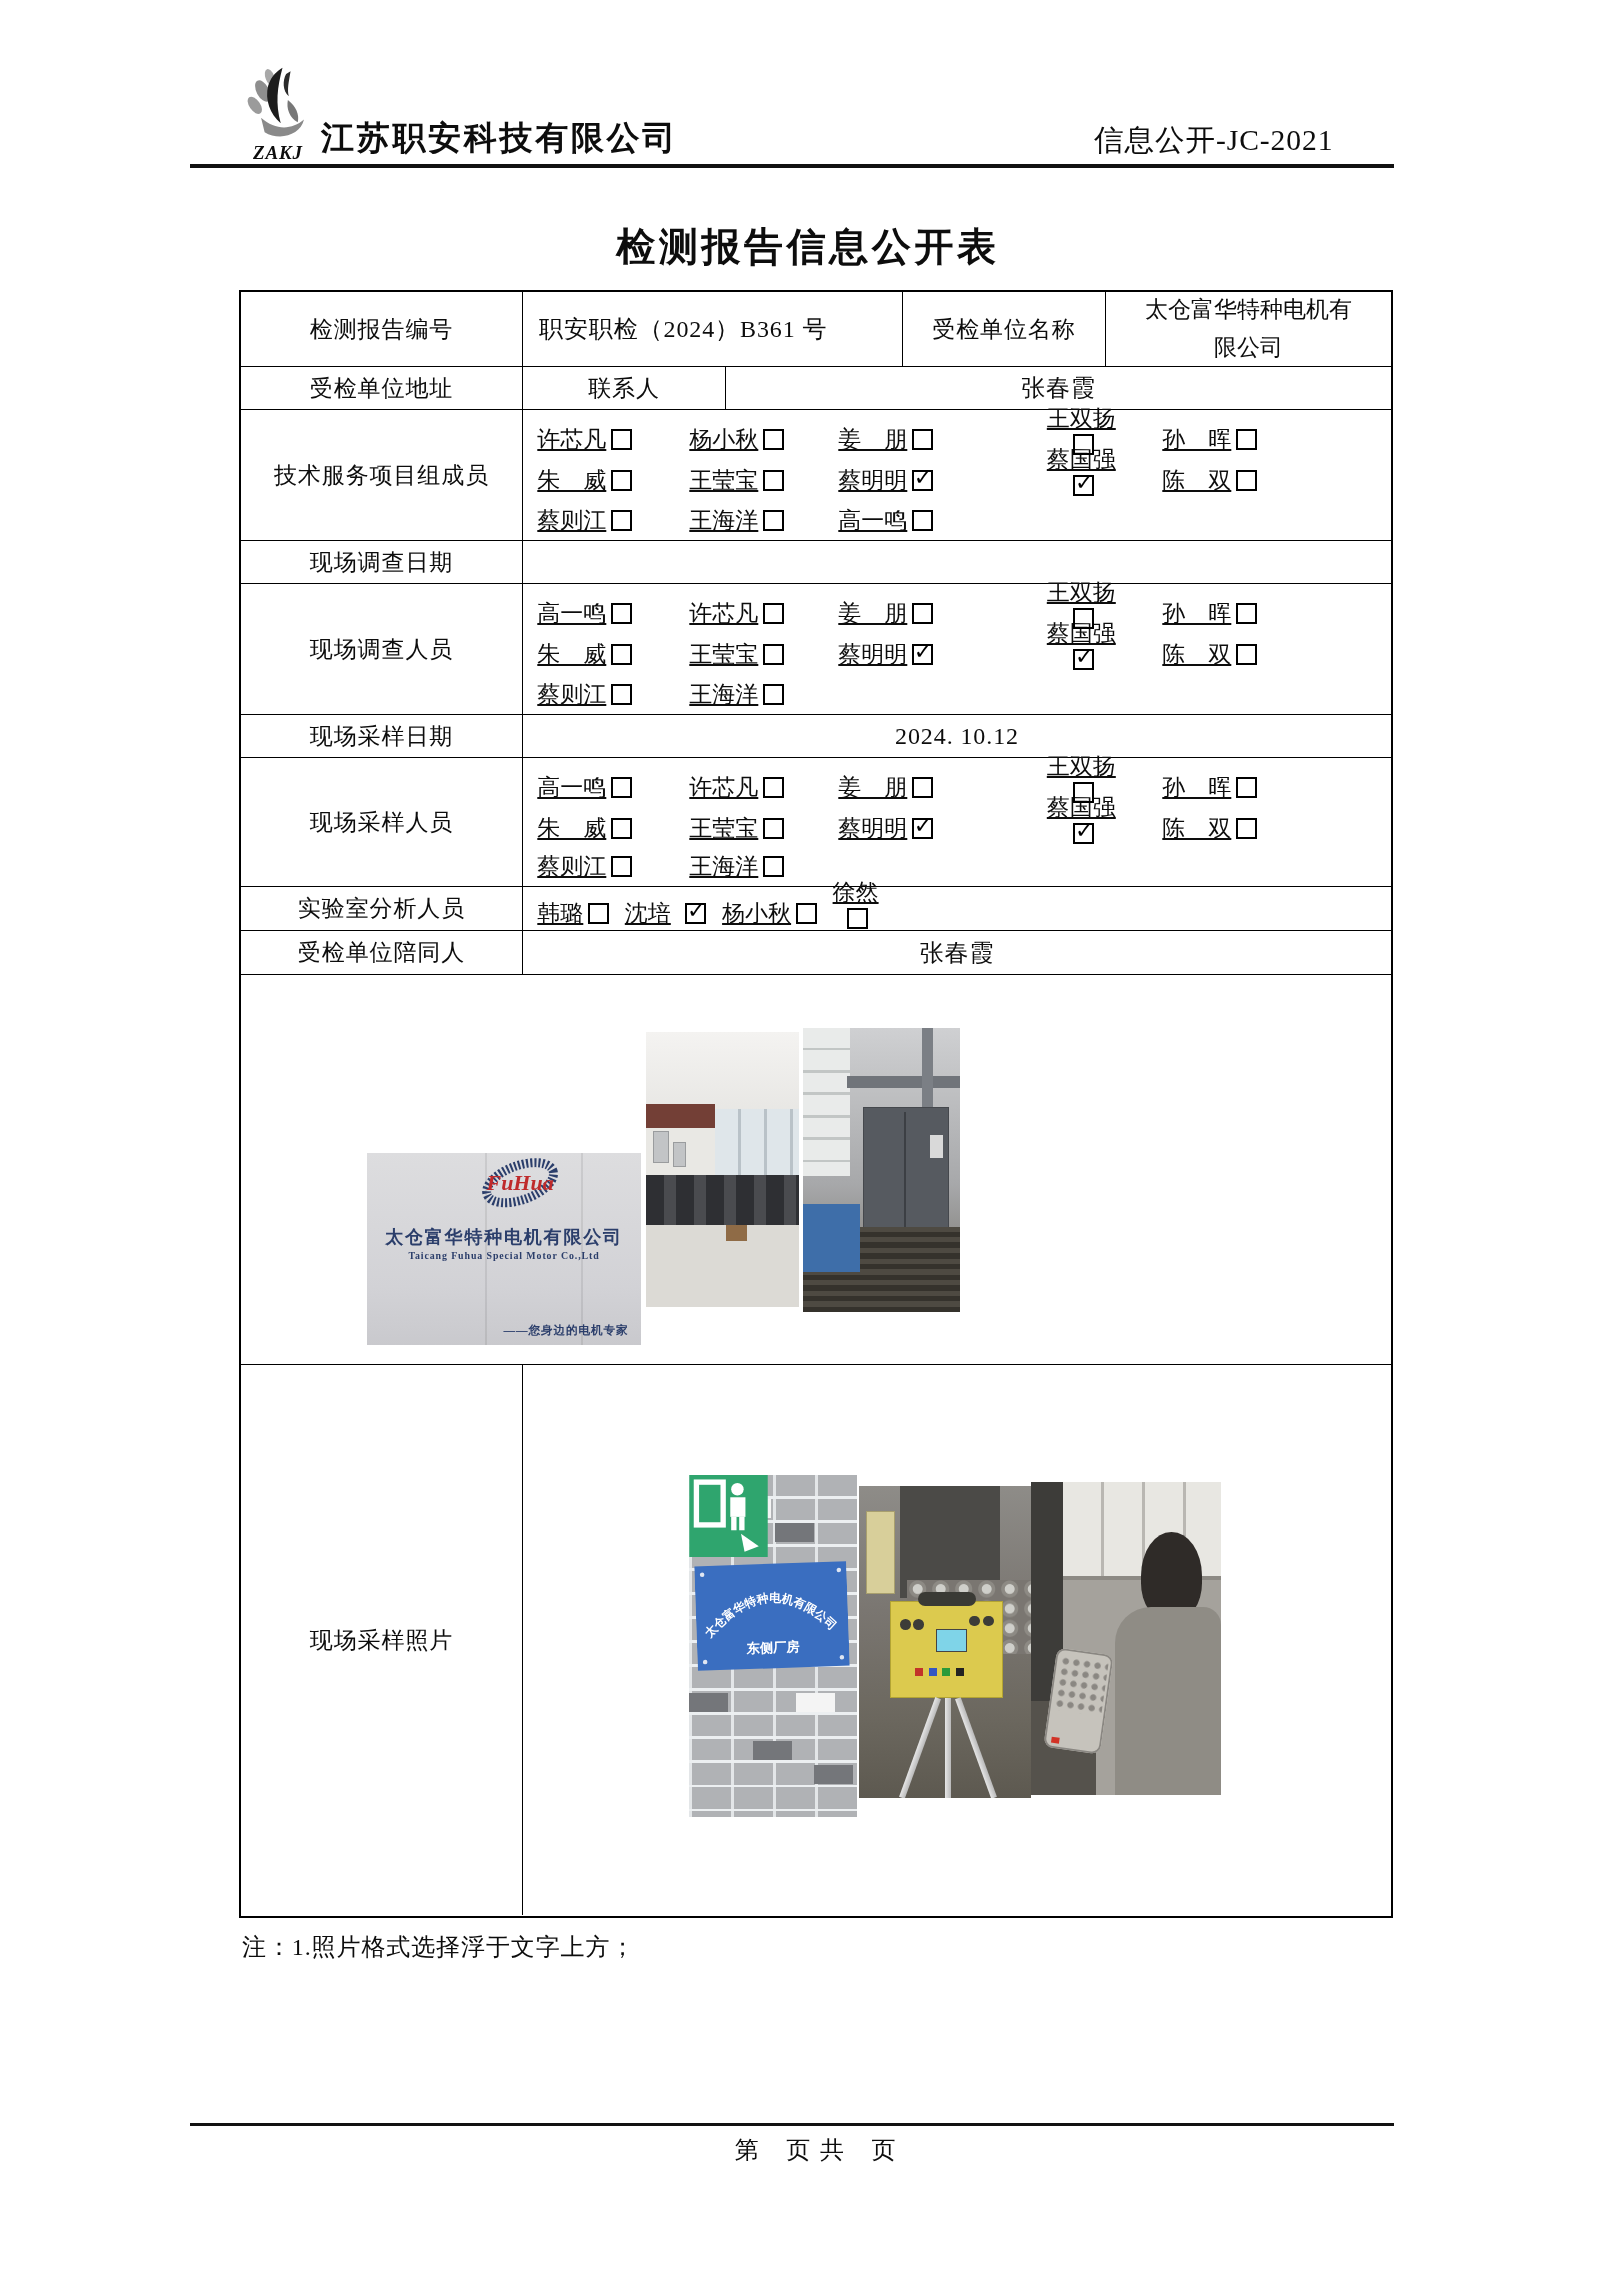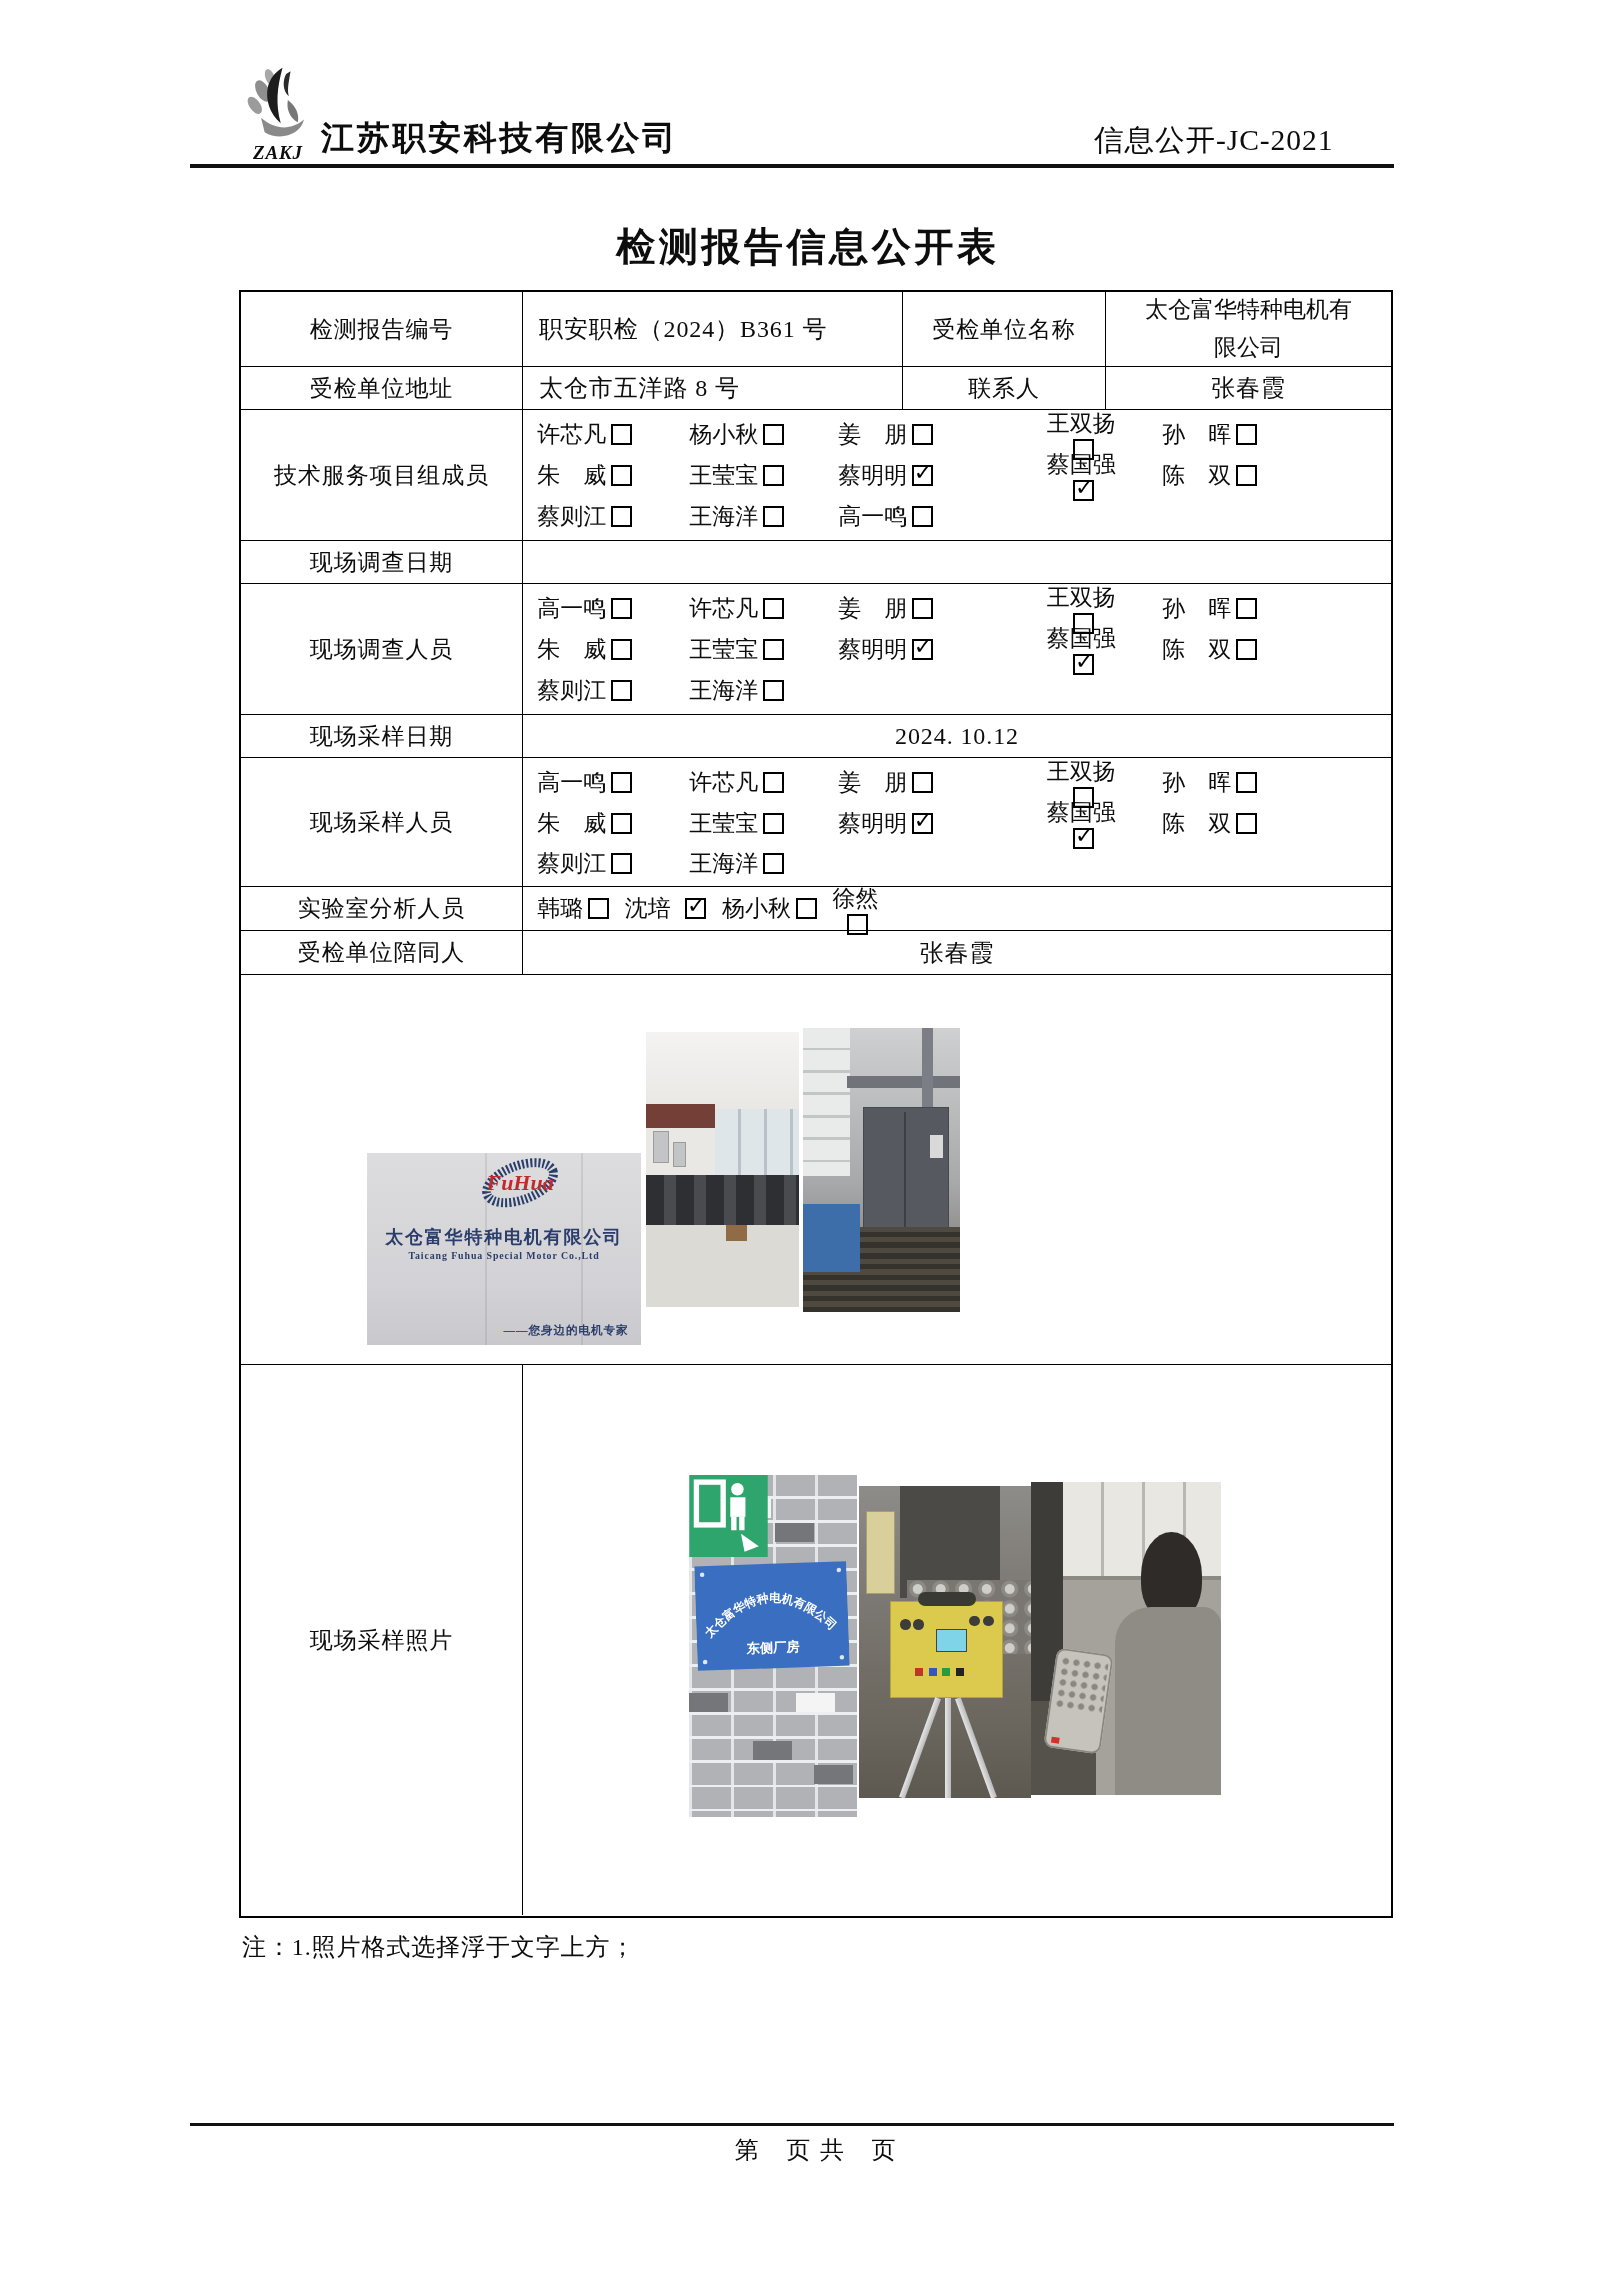--- a/index.html
+++ b/index.html
@@ -23,21 +23,21 @@
   .cell.nr{border-right:none;flex:1;}
   .w2{width:380px;}
   .w3{width:203px;}
   .lab{text-align:center;letter-spacing:0.9px;}
   .vleft{justify-content:flex-start;padding-left:16px;font-size:24px;letter-spacing:0.9px;}
   .vcen{justify-content:center;font-size:24px;letter-spacing:0.9px;}
   .wrapspan{display:inline-block;max-width:217px;text-align:center;line-height:38px;font-size:23px;}
   
   .names{flex-direction:column;align-items:stretch;justify-content:center;
          padding:3.6px 7.2px 3.6px 14.3px;font-size:23px;}
-  .nameline{display:flex;align-items:center;height:41px;}
+  .nameline{display:flex;align-items:flex-end;height:41px;text-decoration:underline;}
   .nameitem{display:inline-flex;align-items:center;width:152px;flex:none;}
   .nameitem:nth-child(2){width:149px;}
   .nameitem:nth-child(3){width:162px;}
   .nameitem:nth-child(4){width:162px;flex-direction:column;}
   .nameitem:nth-child(5){width:auto;}
   .labrow .nameitem{width:auto !important;margin-right:16px;}
   .nm{white-space:pre;}
   .cb{width:17px;height:17px;border:2.7px solid #000;margin-left:4.5px;position:relative;flex:none;}
   .gap .cb{margin-left:14.3px;}
   .tick{position:absolute;left:0px;top:-8px;font:bold 22.4px "DejaVu Sans",sans-serif;color:#000;}
@@ -143,21 +143,20 @@
     <div class="cell lab">检测报告编号</div>
     <div class="cell w2 vleft">职安职检（2024）B361 号</div>
     <div class="cell w3 lab">受检单位名称</div>
     <div class="cell nr">
         <span class="wrapspan">太仓富华特种电机有限公司</span>
       </div>
   </div>
 
   <div class="row" style="height:43px">
     <div class="cell lab">受检单位地址</div>
-    <div class="cell w2 vleft">太仓市五洋路 8 号</div>
     <div class="cell w3 lab">联系人</div>
     <div class="cell nr vcen">张春霞</div>
   </div>
 
   <div class="row" style="height:131px">
     <div class="cell lab">技术服务项目组成员</div>
     <div class="cell nr names">
         <div class="nameline">
           <span class="nameitem">
             <span class="nm">许芯凡</span>

